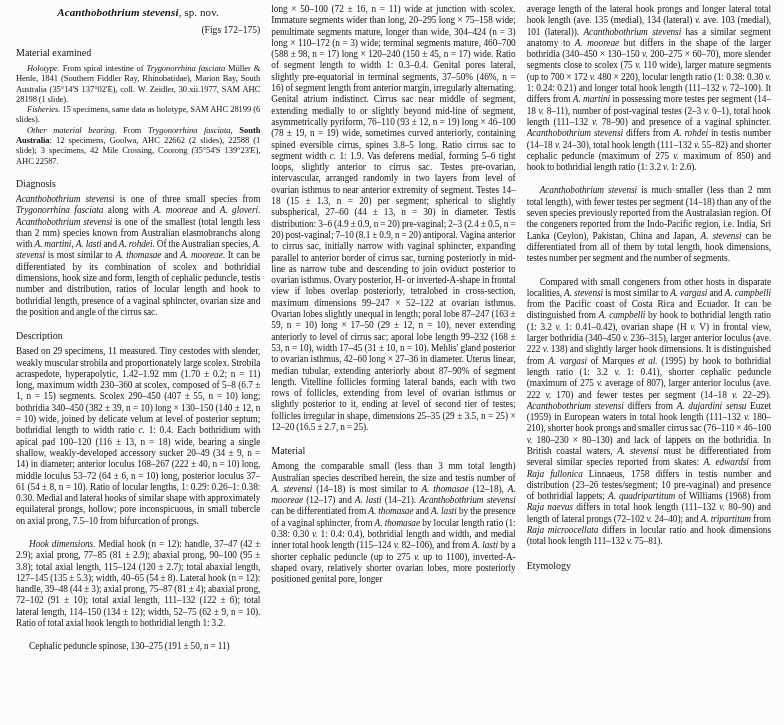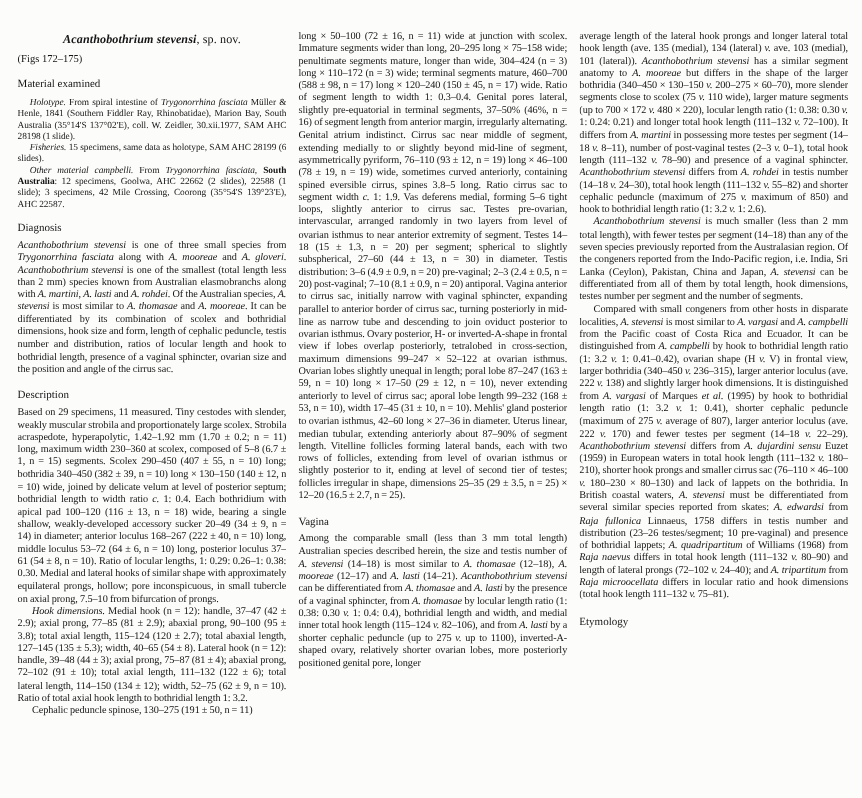--- a/index.html
+++ b/index.html
@@ -6,49 +6,49 @@
   html, body { width: 784px; height: 725px; }
   body {
     background: #fcfcfb;
     font-family: "Liberation Serif", serif;
     color: #151515;
     overflow: hidden;
   }
   .page {
     display: flex;
     gap: 11px;
-    padding: 28px 13px 8px 16px;
+    padding: 4px 13px 8px 16px;
     height: 100%;
   }
   .col { flex: 1 1 0; min-width: 0; overflow: hidden; }
   h1.article-title {
     font-size: 11px;
     font-weight: normal;
     text-align: center;
     margin-top: 2px;
     letter-spacing: 0.1px;
   }
   .figs-ref {
-    text-align: left;
+    text-align: right;
     font-size: 9.6px;
     margin-top: 6px;
   }
   h2.section-heading {
     font-size: 10px;
     font-weight: normal;
     margin: 12px 0 5px 0;
   }
   p.para {
     font-size: 9.3px;
     line-height: 11.3px;
     text-align: justify;
     letter-spacing: -0.05px;
     word-spacing: -0.3px;
   }
-  p.para.indent { text-indent: 13px; }
+  p.para.indent { text-indent: 13px; margin-top: 12px; }
   p.para.small {
     font-size: 8.5px;
     line-height: 10.3px;
     text-indent: 11px;
   }
   .run-i { font-style: italic; }
   .run-b { font-weight: bold; }
   .run-bi { font-weight: bold; font-style: italic; }
 </style>
 </head>
@@ -56,35 +56,35 @@
 
 <div class="page">
 
   <div class="col">
     <h1 class="article-title"><span class="run-bi">Acanthobothrium stevensi</span>, sp. nov.</h1>
     <div class="figs-ref">(Figs 172–175)</div>
 
     <h2 class="section-heading">Material examined</h2>
     <p class="para small"><span class="run-i">Holotype.</span>  From spiral intestine of <span class="run-i">Trygonorrhina fasciata</span> Müller &amp; Henle, 1841 (Southern Fiddler Ray, Rhinobatidae), Marion Bay, South Australia (35°14'S 137°02'E), coll. W. Zeidler, 30.xii.1977, SAM AHC 28198 (1 slide).</p>
     <p class="para small"><span class="run-i">Fisheries.</span>  15 specimens, same data as holotype, SAM AHC 28199 (6 slides).</p>
-    <p class="para small"><span class="run-i">Other material campbelli.</span>  From <span class="run-i">Trygonorrhina fasciata</span>, <span class="run-b">South Australia</span>: 12 specimens, Goolwa, AHC 22662 (2 slides), 22588 (1 slide); 3 specimens, 42 Mile Crossing, Coorong (35°54'S 139°23'E), AHC 22587.</p>
+    <p class="para small"><span class="run-i">Other material bearing.</span>  From <span class="run-i">Trygonorrhina fasciata</span>, <span class="run-b">South Australia</span>: 12 specimens, Goolwa, AHC 22662 (2 slides), 22588 (1 slide); 3 specimens, 42 Mile Crossing, Coorong (35°54'S 139°23'E), AHC 22587.</p>
 
     <h2 class="section-heading">Diagnosis</h2>
     <p class="para"><span class="run-i">Acanthobothrium stevensi</span> is one of three small species from <span class="run-i">Trygonorrhina fasciata</span> along with <span class="run-i">A. mooreae</span> and <span class="run-i">A. gloveri</span>. <span class="run-i">Acanthobothrium stevensi</span> is one of the smallest (total length less than 2 mm) species known from Australian elasmobranchs along with <span class="run-i">A. martini</span>, <span class="run-i">A. lasti</span> and <span class="run-i">A. rohdei</span>. Of the Australian species, <span class="run-i">A. stevensi</span> is most similar to <span class="run-i">A. thomasae</span> and <span class="run-i">A. mooreae</span>. It can be differentiated by its combination of scolex and bothridial dimensions, hook size and form, length of cephalic peduncle, testis number and distribution, ratios of locular length and hook to bothridial length, presence of a vaginal sphincter, ovarian size and the position and angle of the cirrus sac.</p>
 
     <h2 class="section-heading">Description</h2>
     <p class="para">Based on 29 specimens, 11 measured. Tiny cestodes with slender, weakly muscular strobila and proportionately large scolex. Strobila acraspedote, hyperapolytic, 1.42–1.92 mm (1.70 ± 0.2; n = 11) long, maximum width 230–360 at scolex, composed of 5–8 (6.7 ± 1, n = 15) segments. Scolex 290–450 (407 ± 55, n = 10) long; bothridia 340–450 (382 ± 39, n = 10) long × 130–150 (140 ± 12, n = 10) wide, joined by delicate velum at level of posterior septum; bothridial length to width ratio <span class="run-i">c.</span> 1: 0.4. Each bothridium with apical pad 100–120 (116 ± 13, n = 18) wide, bearing a single shallow, weakly-developed accessory sucker 20–49 (34 ± 9, n = 14) in diameter; anterior loculus 168–267 (222 ± 40, n = 10) long, middle loculus 53–72 (64 ± 6, n = 10) long, posterior loculus 37–61 (54 ± 8, n = 10). Ratio of locular lengths, 1: 0.29: 0.26–1: 0.38: 0.30. Medial and lateral hooks of similar shape with approximately equilateral prongs, hollow; pore inconspicuous, in small tubercle on axial prong, 7.5–10 from bifurcation of prongs.</p>
     <p class="para indent"><span class="run-i">Hook dimensions.</span>  Medial hook (n = 12): handle, 37–47 (42 ± 2.9); axial prong, 77–85 (81 ± 2.9); abaxial prong, 90–100 (95 ± 3.8); total axial length, 115–124 (120 ± 2.7); total abaxial length, 127–145 (135 ± 5.3); width, 40–65 (54 ± 8). Lateral hook (n = 12): handle, 39–48 (44 ± 3); axial prong, 75–87 (81 ± 4); abaxial prong, 72–102 (91 ± 10); total axial length, 111–132 (122 ± 6); total lateral length, 114–150 (134 ± 12); width, 52–75 (62 ± 9, n = 10). Ratio of total axial hook length to bothridial length 1: 3.2.</p>
     <p class="para indent">Cephalic peduncle spinose, 130–275 (191 ± 50, n = 11)</p>
   </div>
 
   <div class="col">
     <p class="para">long × 50–100 (72 ± 16, n = 11) wide at junction with scolex. Immature segments wider than long, 20–295 long × 75–158 wide; penultimate segments mature, longer than wide, 304–424 (n = 3) long × 110–172 (n = 3) wide; terminal segments mature, 460–700 (588 ± 98, n = 17) long × 120–240 (150 ± 45, n = 17) wide. Ratio of segment length to width 1: 0.3–0.4. Genital pores lateral, slightly pre-equatorial in terminal segments, 37–50% (46%, n = 16) of segment length from anterior margin, irregularly alternating. Genital atrium indistinct. Cirrus sac near middle of segment, extending medially to or slightly beyond mid-line of segment, asymmetrically pyriform, 76–110 (93 ± 12, n = 19) long × 46–100 (78 ± 19, n = 19) wide, sometimes curved anteriorly, containing spined eversible cirrus, spines 3.8–5 long. Ratio cirrus sac to segment width <span class="run-i">c.</span> 1: 1.9. Vas deferens medial, forming 5–6 tight loops, slightly anterior to cirrus sac. Testes pre-ovarian, intervascular, arranged randomly in two layers from level of ovarian isthmus to near anterior extremity of segment. Testes 14–18 (15 ± 1.3, n = 20) per segment; spherical to slightly subspherical, 27–60 (44 ± 13, n = 30) in diameter. Testis distribution: 3–6 (4.9 ± 0.9, n = 20) pre-vaginal; 2–3 (2.4 ± 0.5, n = 20) post-vaginal; 7–10 (8.1 ± 0.9, n = 20) antiporal. Vagina anterior to cirrus sac, initially narrow with vaginal sphincter, expanding parallel to anterior border of cirrus sac, turning posteriorly in mid-line as narrow tube and descending to join oviduct posterior to ovarian isthmus. Ovary posterior, H- or inverted-A-shape in frontal view if lobes overlap posteriorly, tetralobed in cross-section, maximum dimensions 99–247 × 52–122 at ovarian isthmus. Ovarian lobes slightly unequal in length; poral lobe 87–247 (163 ± 59, n = 10) long × 17–50 (29 ± 12, n = 10), never extending anteriorly to level of cirrus sac; aporal lobe length 99–232 (168 ± 53, n = 10), width 17–45 (31 ± 10, n = 10). Mehlis' gland posterior to ovarian isthmus, 42–60 long × 27–36 in diameter. Uterus linear, median tubular, extending anteriorly about 87–90% of segment length. Vitelline follicles forming lateral bands, each with two rows of follicles, extending from level of ovarian isthmus or slightly posterior to it, ending at level of second tier of testes; follicles irregular in shape, dimensions 25–35 (29 ± 3.5, n = 25) × 12–20 (16.5 ± 2.7, n = 25).</p>
 
-    <h2 class="section-heading">Vagina</h2>
+    <h2 class="section-heading">Material</h2>
     <p class="para">Among the comparable small (less than 3 mm total length) Australian species described herein, the size and testis number of <span class="run-i">A. stevensi</span> (14–18) is most similar to <span class="run-i">A. thomasae</span> (12–18), <span class="run-i">A. mooreae</span> (12–17) and <span class="run-i">A. lasti</span> (14–21). <span class="run-i">Acanthobothrium stevensi</span> can be differentiated from <span class="run-i">A. thomasae</span> and <span class="run-i">A. lasti</span> by the presence of a vaginal sphincter, from <span class="run-i">A. thomasae</span> by locular length ratio (1: 0.38: 0.30 <span class="run-i">v.</span> 1: 0.4: 0.4), bothridial length and width, and medial inner total hook length (115–124 <span class="run-i">v.</span> 82–106), and from <span class="run-i">A. lasti</span> by a shorter cephalic peduncle (up to 275 <span class="run-i">v.</span> up to 1100), inverted-A-shaped ovary, relatively shorter ovarian lobes, more posteriorly positioned genital pore, longer</p>
   </div>
 
   <div class="col">
     <p class="para">average length of the lateral hook prongs and longer lateral total hook length (ave. 135 (medial), 134 (lateral) <span class="run-i">v.</span> ave. 103 (medial), 101 (lateral)). <span class="run-i">Acanthobothrium stevensi</span> has a similar segment anatomy to <span class="run-i">A. mooreae</span> but differs in the shape of the larger bothridia (340–450 × 130–150 <span class="run-i">v.</span> 200–275 × 60–70), more slender segments close to scolex (75 <span class="run-i">v.</span> 110 wide), larger mature segments (up to 700 × 172 <span class="run-i">v.</span> 480 × 220), locular length ratio (1: 0.38: 0.30 <span class="run-i">v.</span> 1: 0.24: 0.21) and longer total hook length (111–132 <span class="run-i">v.</span> 72–100). It differs from <span class="run-i">A. martini</span> in possessing more testes per segment (14–18 <span class="run-i">v.</span> 8–11), number of post-vaginal testes (2–3 <span class="run-i">v.</span> 0–1), total hook length (111–132 <span class="run-i">v.</span> 78–90) and presence of a vaginal sphincter. <span class="run-i">Acanthobothrium stevensi</span> differs from <span class="run-i">A. rohdei</span> in testis number (14–18 <span class="run-i">v.</span> 24–30), total hook length (111–132 <span class="run-i">v.</span> 55–82) and shorter cephalic peduncle (maximum of 275 <span class="run-i">v.</span> maximum of 850) and hook to bothridial length ratio (1: 3.2 <span class="run-i">v.</span> 1: 2.6).</p>
     <p class="para indent"><span class="run-i">Acanthobothrium stevensi</span> is much smaller (less than 2 mm total length), with fewer testes per segment (14–18) than any of the seven species previously reported from the Australasian region. Of the congeners reported from the Indo-Pacific region, i.e. India, Sri Lanka (Ceylon), Pakistan, China and Japan, <span class="run-i">A. stevensi</span> can be differentiated from all of them by total length, hook dimensions, testes number per segment and the number of segments.</p>
     <p class="para indent">Compared with small congeners from other hosts in disparate localities, <span class="run-i">A. stevensi</span> is most similar to <span class="run-i">A. vargasi</span> and <span class="run-i">A. campbelli</span> from the Pacific coast of Costa Rica and Ecuador. It can be distinguished from <span class="run-i">A. campbelli</span> by hook to bothridial length ratio (1: 3.2 <span class="run-i">v.</span> 1: 0.41–0.42), ovarian shape (H <span class="run-i">v.</span> V) in frontal view, larger bothridia (340–450 <span class="run-i">v.</span> 236–315), larger anterior loculus (ave. 222 <span class="run-i">v.</span> 138) and slightly larger hook dimensions. It is distinguished from <span class="run-i">A. vargasi</span> of Marques <span class="run-i">et al.</span> (1995) by hook to bothridial length ratio (1: 3.2 <span class="run-i">v.</span> 1: 0.41), shorter cephalic peduncle (maximum of 275 <span class="run-i">v.</span> average of 807), larger anterior loculus (ave. 222 <span class="run-i">v.</span> 170) and fewer testes per segment (14–18 <span class="run-i">v.</span> 22–29). <span class="run-i">Acanthobothrium stevensi</span> differs from <span class="run-i">A. dujardini</span> <span class="run-i">sensu</span> Euzet (1959) in European waters in total hook length (111–132 <span class="run-i">v.</span> 180–210), shorter hook prongs and smaller cirrus sac (76–110 × 46–100 <span class="run-i">v.</span> 180–230 × 80–130) and lack of lappets on the bothridia. In British coastal waters, <span class="run-i">A. stevensi</span> must be differentiated from several similar species reported from skates: <span class="run-i">A. edwardsi</span> from <span class="run-i">Raja fullonica</span> Linnaeus, 1758 differs in testis number and distribution (23–26 testes/segment; 10 pre-vaginal) and presence of bothridial lappets; <span class="run-i">A. quadripartitum</span> of Williams (1968) from <span class="run-i">Raja naevus</span> differs in total hook length (111–132 <span class="run-i">v.</span> 80–90) and length of lateral prongs (72–102 <span class="run-i">v.</span> 24–40); and <span class="run-i">A. tripartitum</span> from <span class="run-i">Raja microocellata</span> differs in locular ratio and hook dimensions (total hook length 111–132 <span class="run-i">v.</span> 75–81).</p>
 
     <h2 class="section-heading">Etymology</h2>
   </div>

